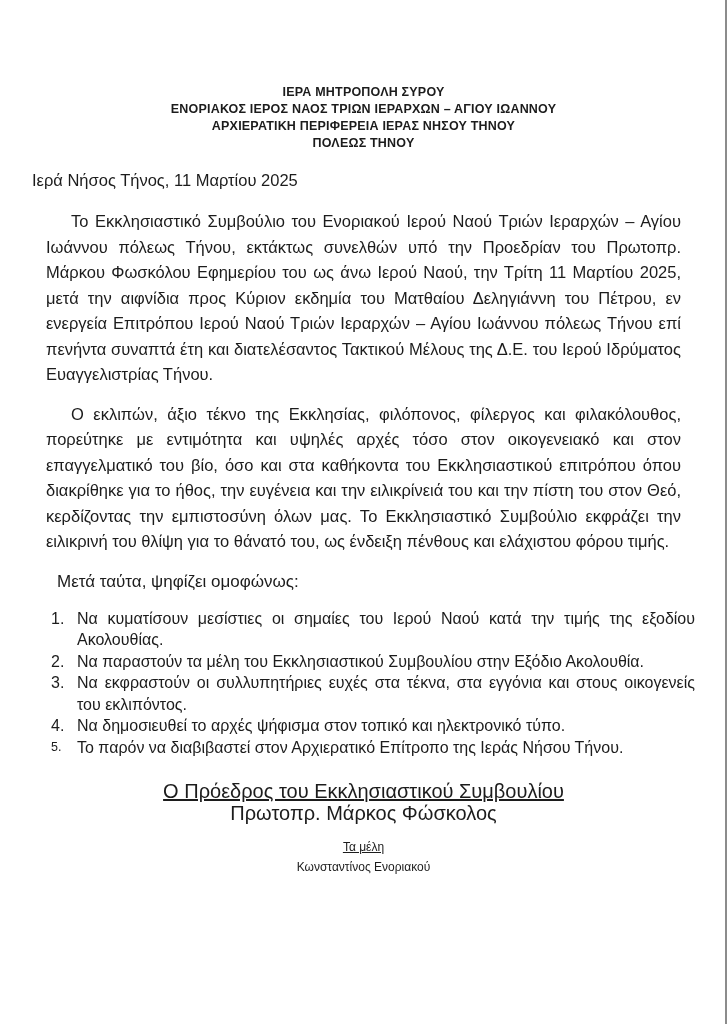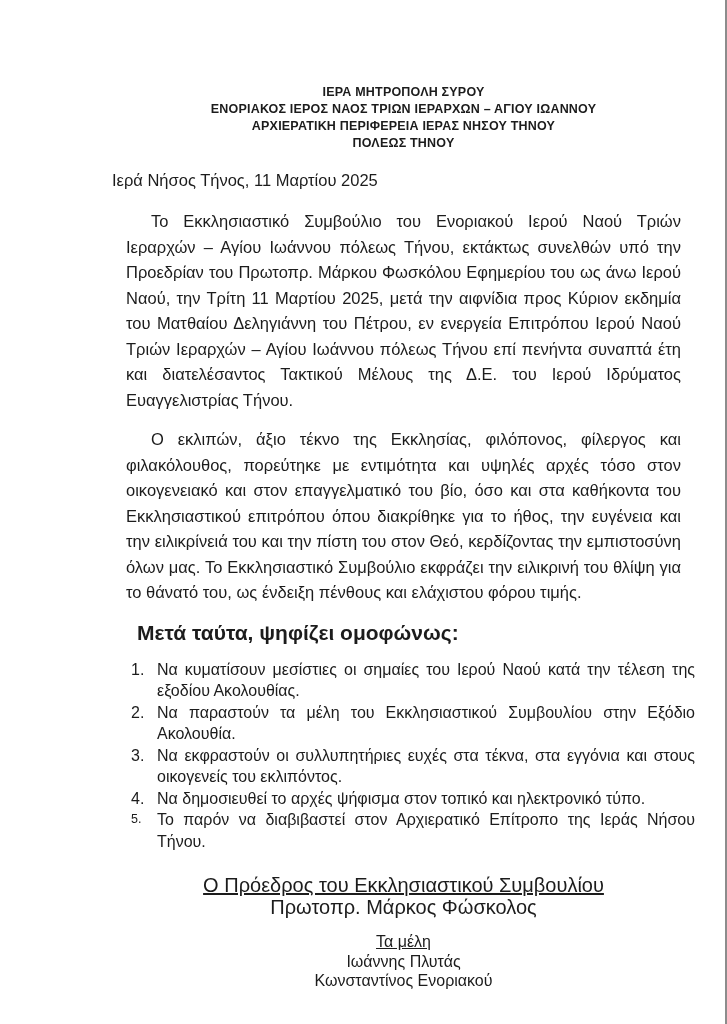--- a/index.html
+++ b/index.html
@@ -15,21 +15,21 @@
     box-sizing: border-box;
     border-right: 2px solid #8c8c8c;
     overflow: hidden;
     font-family: "Liberation Sans", "DejaVu Sans", sans-serif;
     color: #1c1c1c;
   }
   .content {
     box-sizing: border-box;
     width: 100%;
     height: 100%;
-    padding: 84px 30px 0 112px; 
+    padding: 84px 30px 0 32px; 
   }
   
   .letterhead {
     text-align: center;
     font-weight: bold;
     font-size: 12.5px;
     line-height: 17px;
     letter-spacing: 0.2px;
   }
   
@@ -44,24 +44,23 @@
     font-size: 16.5px;
     line-height: 25.5px;
     text-align: justify;
     text-indent: 25px;
   }
   .body-par.first {
     margin-top: 16px;
   }
   .motion {
     margin: 12px 0 0 0;
-    font-size: 21px;
+    font-size: 17px;
     line-height: 25px;
     text-indent: 25px;
-    font-weight: bold;
   }
   
   .resolutions {
     list-style: none;
     margin: 14px 0 0 0;
     padding: 0 0 0 19px;
     font-size: 16px;
     line-height: 21.5px;
   }
   .resolutions li {
@@ -84,21 +83,21 @@
   .sig {
     text-align: center;
     font-size: 20px;
     line-height: 22px;
   }
   .sig.president {
     margin-top: 22px;
   }
   .sig.members {
     margin-top: 14px;
-    font-size: 16px;
+    font-size: 12px;
     line-height: 19.5px;
   }
   .underline {
     text-decoration: underline;
   }
 </style>
 </head>
 <body>
 
 <div class="page">
@@ -115,21 +114,21 @@
 
     <p class="body-par first">Το Εκκλησιαστικό Συμβούλιο του Ενοριακού Ιερού Ναού Τριών Ιεραρχών – Αγίου Ιωάννου πόλεως Τήνου, εκτάκτως συνελθών υπό την Προεδρίαν του Πρωτοπρ. Μάρκου Φωσκόλου Εφημερίου του ως άνω Ιερού Ναού, την Τρίτη 11 Μαρτίου 2025, μετά την αιφνίδια προς Κύριον εκδημία του Ματθαίου Δεληγιάννη του Πέτρου, εν ενεργεία Επιτρόπου Ιερού Ναού Τριών Ιεραρχών – Αγίου Ιωάννου πόλεως Τήνου επί πενήντα συναπτά έτη και διατελέσαντος Τακτικού Μέλους της Δ.Ε. του Ιερού Ιδρύματος Ευαγγελιστρίας Τήνου.</p>
 
     <p class="body-par">Ο εκλιπών, άξιο τέκνο της Εκκλησίας, φιλόπονος, φίλεργος και φιλακόλουθος, πορεύτηκε με εντιμότητα και υψηλές αρχές τόσο στον οικογενειακό και στον επαγγελματικό του βίο, όσο και στα καθήκοντα του Εκκλησιαστικού επιτρόπου όπου διακρίθηκε για το ήθος, την ευγένεια και την ειλικρίνειά του και την πίστη του στον Θεό, κερδίζοντας την εμπιστοσύνη όλων μας. Το Εκκλησιαστικό Συμβούλιο εκφράζει την ειλικρινή του θλίψη για το θάνατό του, ως ένδειξη πένθους και ελάχιστου φόρου τιμής.</p>
 
     <p class="motion">Μετά ταύτα, ψηφίζει ομοφώνως:</p>
 
     <ol class="resolutions">
       <li>
         <span class="num">1.</span>
-        <span class="txt">Να κυματίσουν μεσίστιες οι σημαίες του Ιερού Ναού κατά την τέλεση της εξοδίου Ακολουθίας.</span>
+        <span class="txt">Να κυματίσουν μεσίστιες οι σημαίες του Ιερού Ναού κατά την τιμής της εξοδίου Ακολουθίας.</span>
       </li>
       <li>
         <span class="num">2.</span>
         <span class="txt">Να παραστούν τα μέλη του Εκκλησιαστικού Συμβουλίου στην Εξόδιο Ακολουθία.</span>
       </li>
       <li>
         <span class="num">3.</span>
         <span class="txt">Να εκφραστούν οι συλλυπητήριες ευχές στα τέκνα, στα εγγόνια και στους οικογενείς του εκλιπόντος.</span>
       </li>
       <li>
@@ -142,18 +141,17 @@
       </li>
     </ol>
 
     <div class="sig president">
       <div class="underline">Ο Πρόεδρος του Εκκλησιαστικού Συμβουλίου</div>
       <div>Πρωτοπρ. Μάρκος Φώσκολος</div>
     </div>
 
     <div class="sig members">
       <div class="underline">Τα μέλη</div>
-      <div>Ιωάννης Πλυτάς</div>
       <div>Κωνσταντίνος Ενοριακού</div>
     </div>
 
   </div>
 </div>
 
 </body></html>

